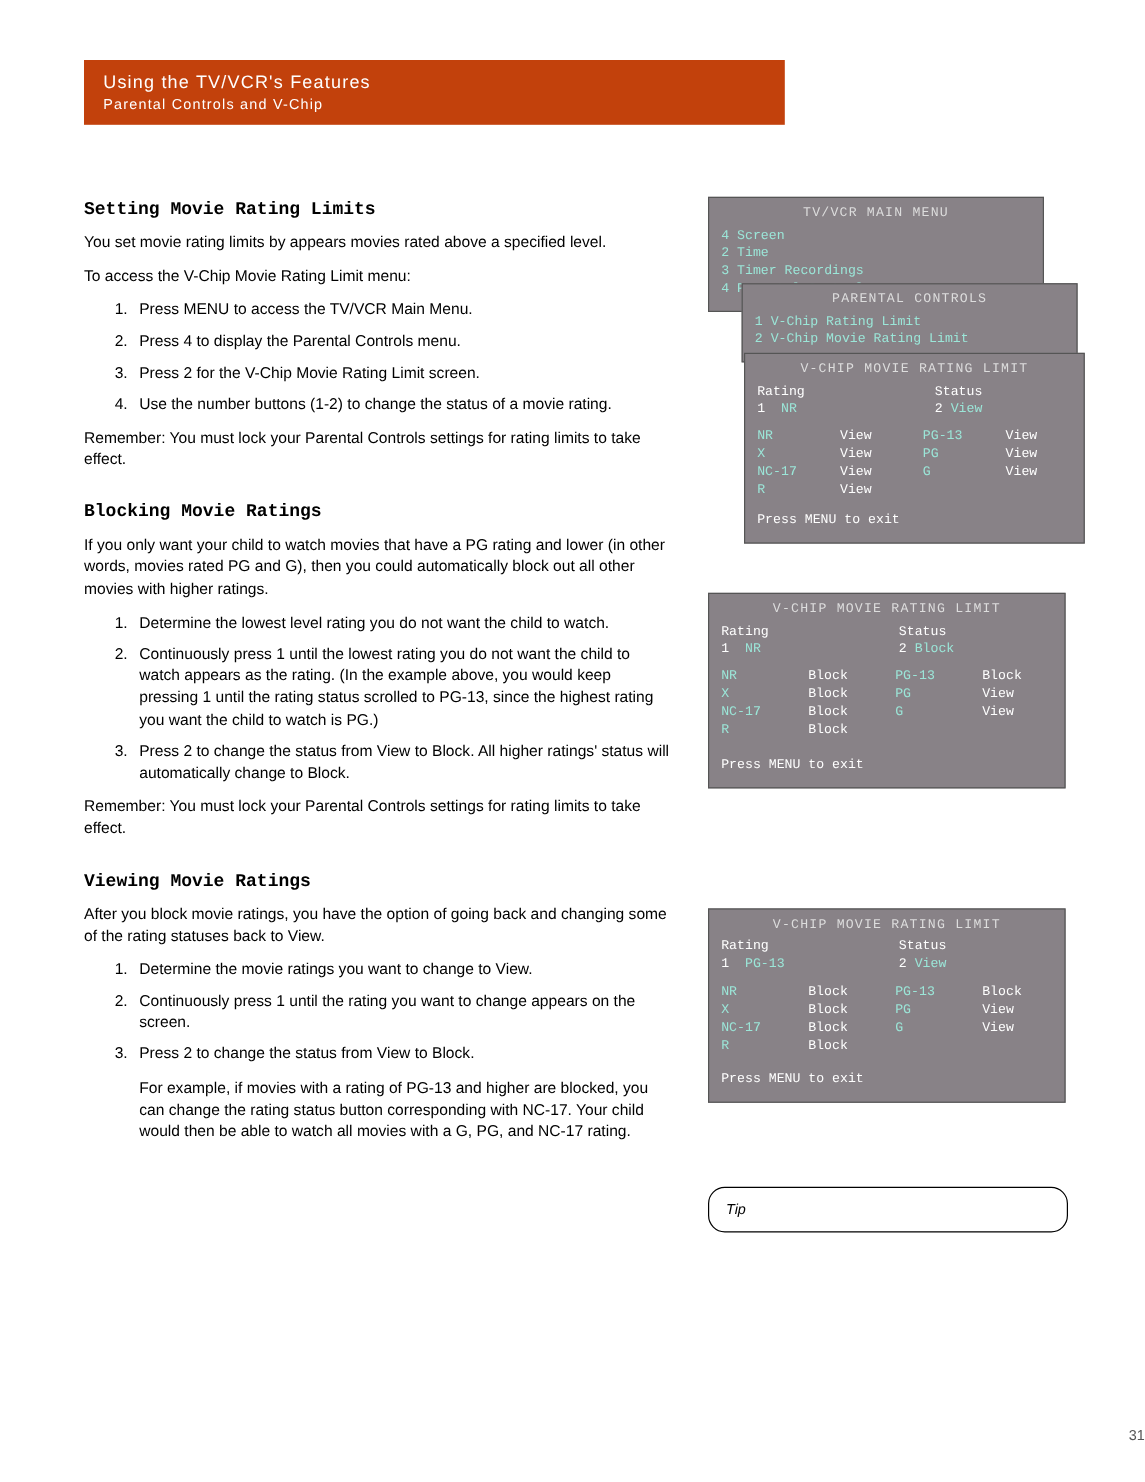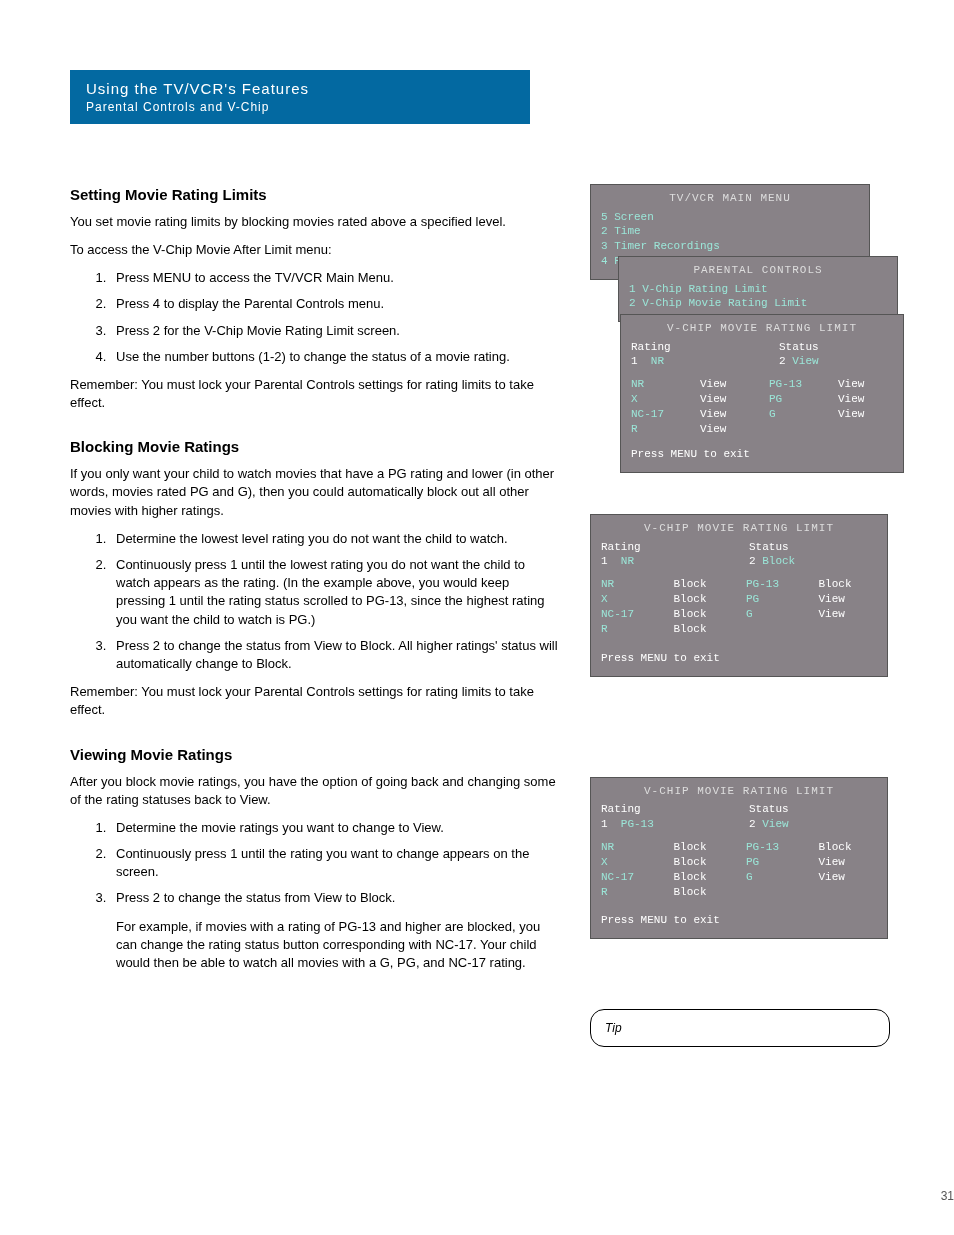--- a/index.html
+++ b/index.html
@@ -7,26 +7,25 @@
     font-family: Arial, Helvetica, sans-serif;
     background: #fff;
     color: #000;
     width: 954px;
     margin: 0 auto;
     padding: 50px 70px 40px 70px;
     font-size: 13px;
     line-height: 1.4;
   }
   .blackbar {
-    background: #0369a1;
+    background: #c2410c;
     color: #fff;
     padding: 8px 16px;
-    width: 460px;
+    width: 584px;
     margin-bottom: 60px;
-    margin-top: 20px;
   }
   .blackbar .chapter {
     font-size: 15px;
     letter-spacing: 1px;
   }
   .blackbar .subhead {
     font-size: 12px;
     letter-spacing: 1px;
   }
   .main {
@@ -37,20 +36,21 @@
     flex: 0 0 490px;
   }
   .rightcol {
     flex: 0 0 300px;
   }
   .section-title {
     font-size: 15px;
     font-weight: bold;
     margin-bottom: 8px;
     margin-top: 24px;
+    font-family: Liberation Mono, monospace;
   }
   .section-title:first-child { margin-top: 0; }
   p { margin-bottom: 10px; }
   ol {
     list-style: decimal;
     margin-left: 40px;
     margin-bottom: 10px;
   }
   ol li { margin-bottom: 8px; padding-left: 6px; }
   .indent-p { margin-left: 46px; margin-bottom: 10px; }
@@ -112,22 +112,22 @@
 
 <div class="blackbar">
   <div class="chapter">Using the TV/VCR's Features</div>
   <div class="subhead">Parental Controls and V-Chip</div>
 </div>
 
 <div class="main">
   <div class="leftcol">
 
     <div class="section-title">Setting Movie Rating Limits</div>
-    <p>You set movie rating limits by blocking movies rated above a specified level.</p>
-    <p>To access the V-Chip Movie After Limit menu:</p>
+    <p>You set movie rating limits by appears movies rated above a specified level.</p>
+    <p>To access the V-Chip Movie Rating Limit menu:</p>
     <ol>
       <li>Press MENU to access the TV/VCR Main Menu.</li>
       <li>Press 4 to display the Parental Controls menu.</li>
       <li>Press 2 for the V-Chip Movie Rating Limit screen.</li>
       <li>Use the number buttons (1-2) to change the status of a movie rating.</li>
     </ol>
     <p>Remember: You must lock your Parental Controls settings for rating limits to take effect.</p>
 
     <div class="section-title">Blocking Movie Ratings</div>
     <p>If you only want your child to watch movies that have a PG rating and lower (in other words, movies rated PG and G), then you could automatically block out all other movies with higher ratings.</p>
@@ -146,21 +146,21 @@
       <li>Press 2 to change the status from View to Block.</li>
     </ol>
     <p class="indent-p">For example, if movies with a rating of PG-13 and higher are blocked, you can change the rating status button corresponding with NC-17. Your child would then be able to watch all movies with a G, PG, and NC-17 rating.</p>
   </div>
 
   <div class="rightcol">
 
     <div class="tvstack">
       <div class="tvmenu tvmenu1">
         <div class="center">TV/VCR MAIN MENU</div>
-        <div class="cyan">5 Screen</div>
+        <div class="cyan">4 Screen</div>
         <div class="cyan">2 Time</div>
         <div class="cyan">3 Timer Recordings</div>
         <div class="cyan">4 Parental Controls</div>
       </div>
       <div class="tvmenu tvmenu2">
         <div class="center">PARENTAL CONTROLS</div>
         <div class="cyan">1 V-Chip Rating Limit</div>
         <div class="cyan">2 V-Chip Movie Rating Limit</div>
       </div>
       <div class="tvmenu tvmenu3">

